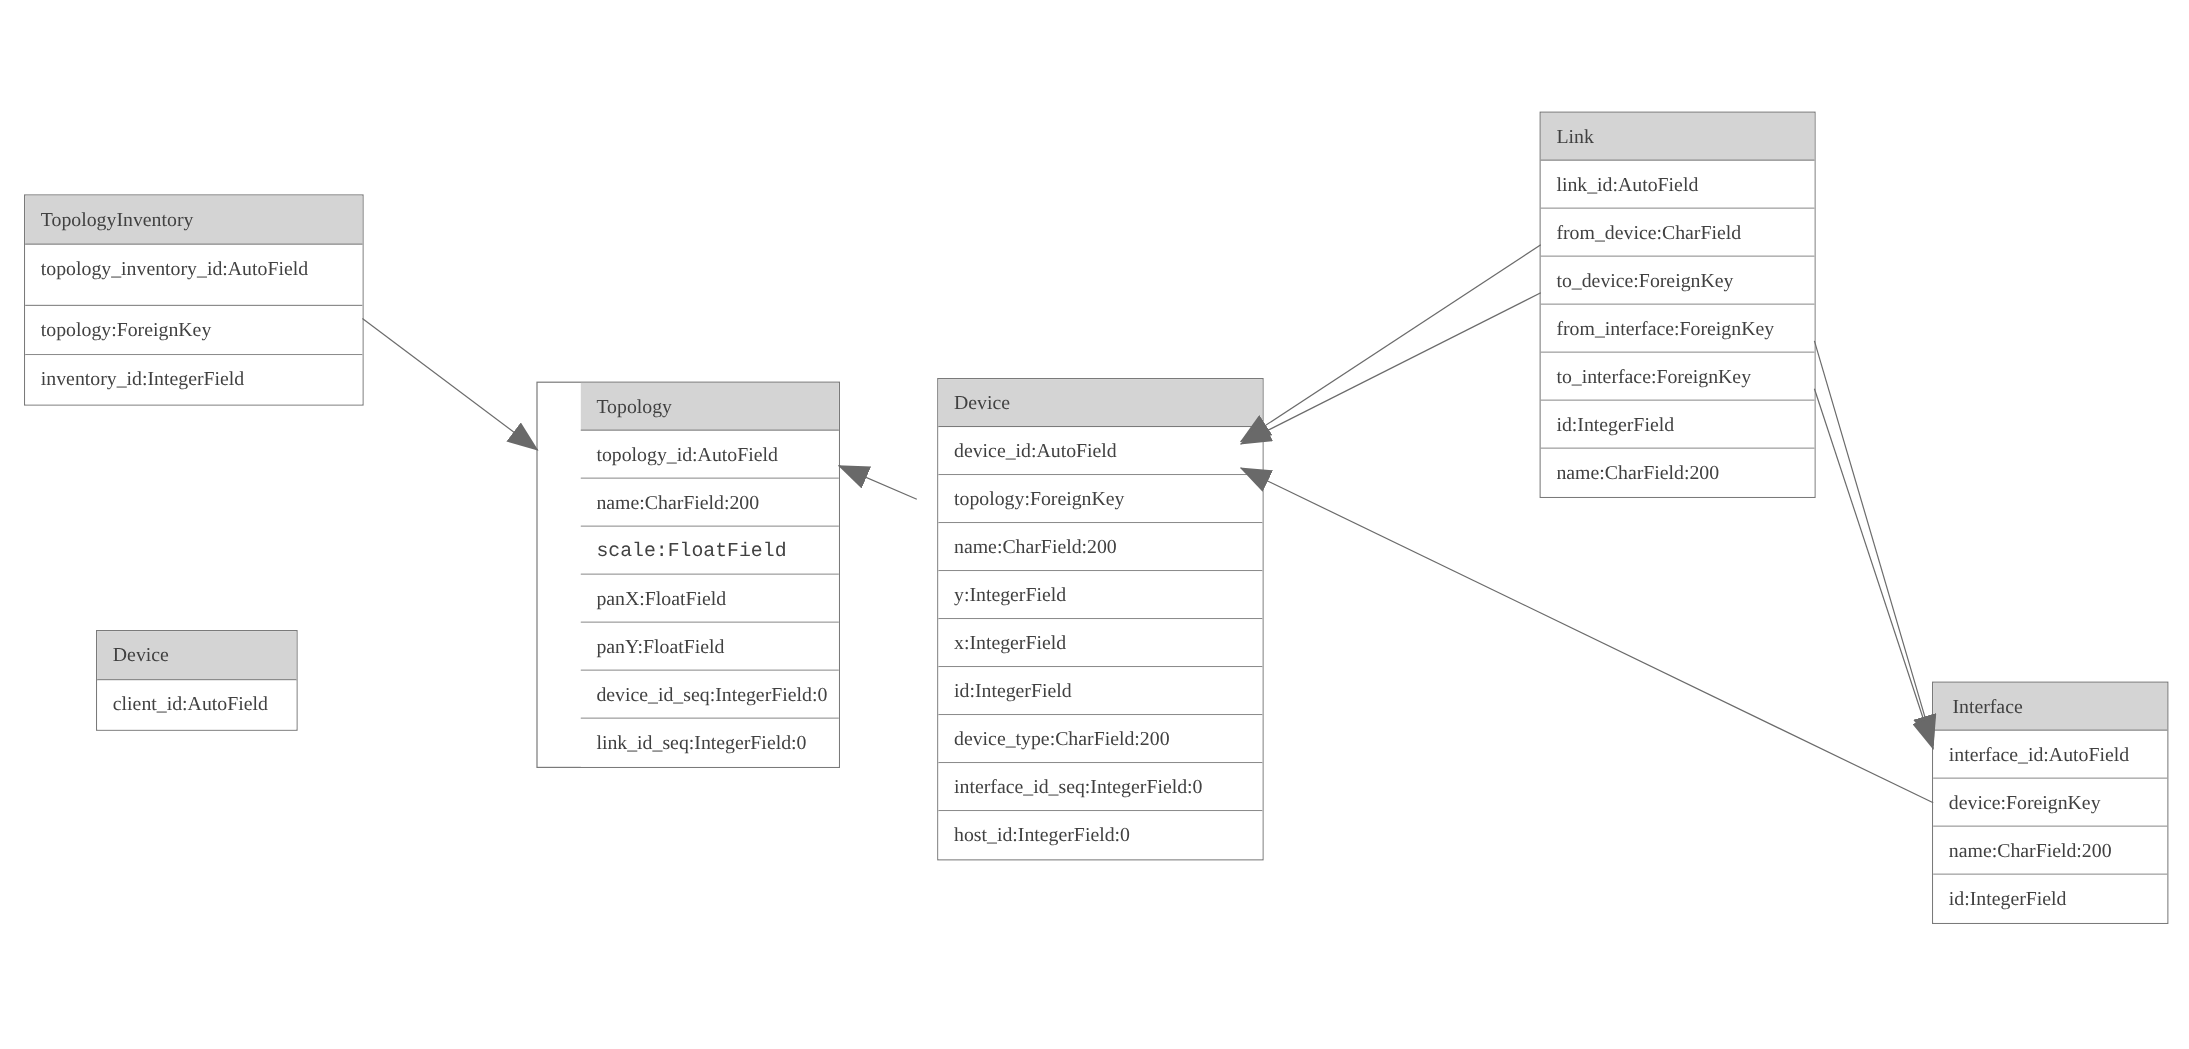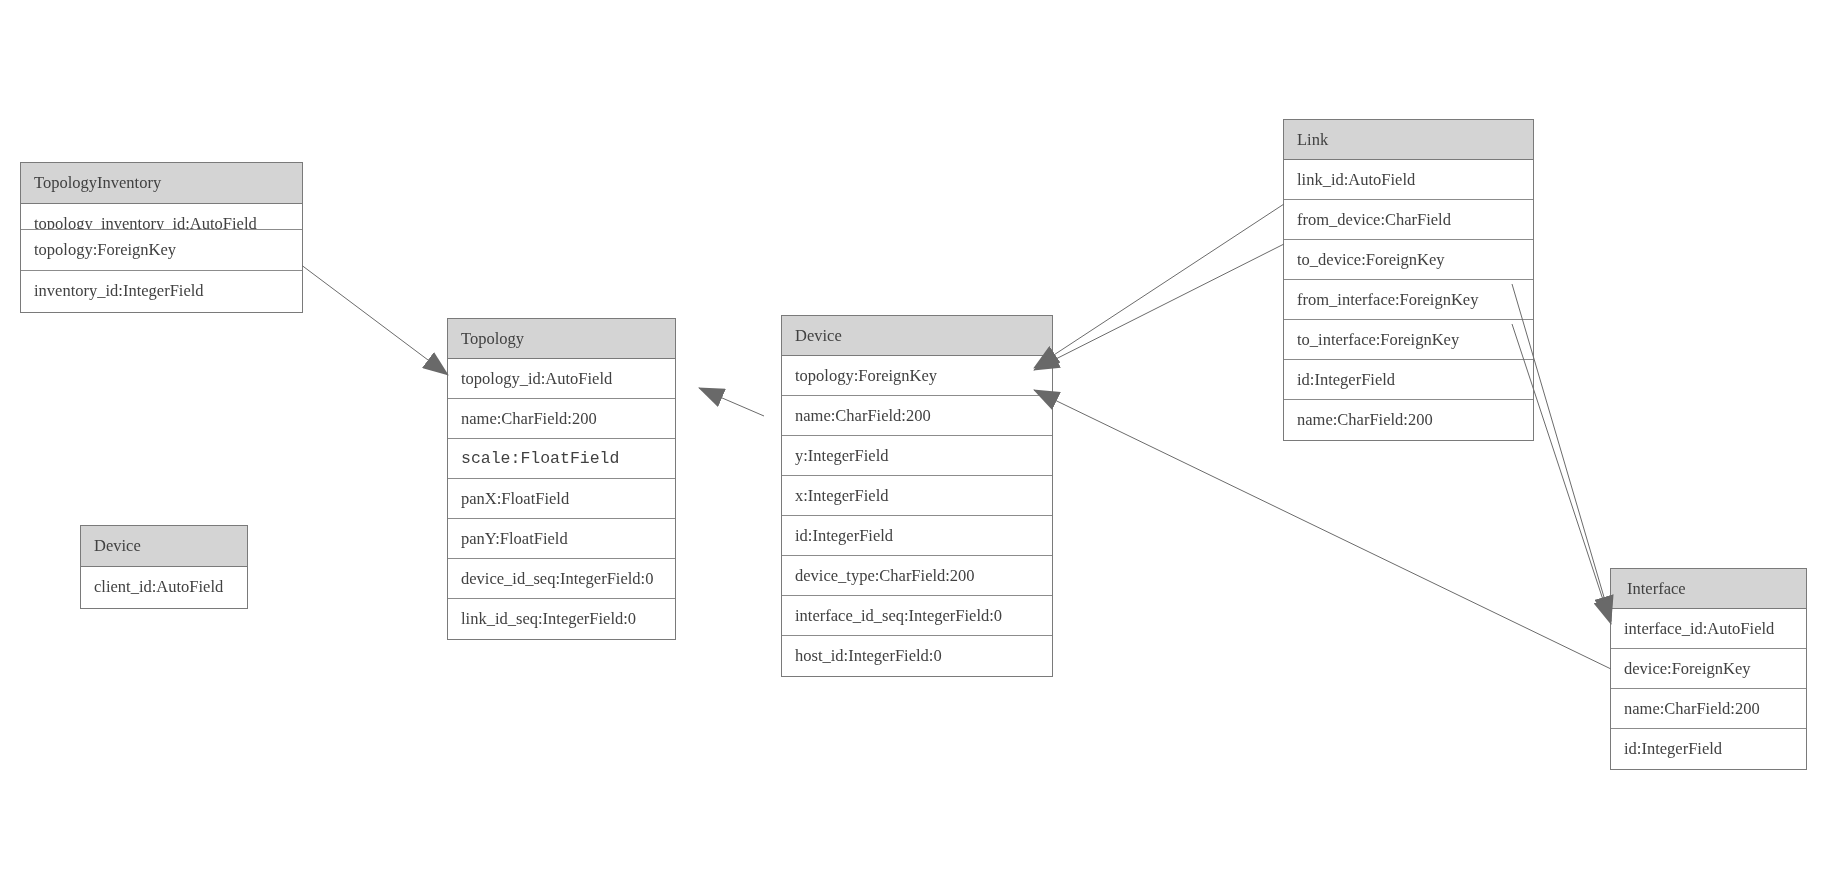--- a/index.html
+++ b/index.html
@@ -76,50 +76,51 @@
   <line x1="302" y1="265.5" x2="448" y2="375" stroke="#6b6b6b" stroke-width="1" marker-end="url(#arrow)"></line>
       <line x1="764" y1="416" x2="699" y2="388" stroke="#6b6b6b" stroke-width="1" marker-end="url(#arrow)"></line>
       <line x1="1284" y1="204" x2="1034" y2="368" stroke="#6b6b6b" stroke-width="1" marker-end="url(#arrow)"></line>
       <line x1="1284" y1="244" x2="1034" y2="370" stroke="#6b6b6b" stroke-width="1" marker-end="url(#arrow)"></line>
       <line x1="1512" y1="284" x2="1611" y2="621" stroke="#6b6b6b" stroke-width="1" marker-end="url(#arrow)"></line>
       <line x1="1512" y1="324" x2="1611" y2="624" stroke="#6b6b6b" stroke-width="1" marker-end="url(#arrow)"></line>
       <line x1="1611" y1="669" x2="1034" y2="390" stroke="#6b6b6b" stroke-width="1" marker-end="url(#arrow)"></line>
     </svg>
 <div class="entity" style="left: 20px; top: 162px; width: 283px;">
       <div class="entity-header" style="height: 41px; line-height: 40px;">TopologyInventory</div>
-      <div class="entity-row" style="height: 26px; line-height: 40px;">topology_inventory_id:AutoField</div>
+      <div class="entity-row" style="height: 51px; line-height: 40px;">topology_inventory_id:AutoField</div>
       <div class="entity-row" style="height: 41px; line-height: 40px;">topology:ForeignKey</div>
       <div class="entity-row" style="height: 41px; line-height: 40px;">inventory_id:IntegerField</div>
     </div>
-    <div class="entity" style="left: 447px; top: 318px; width: 229px;">
+    <div class="entity" style="left: 447px; top: 318px; width: 253px; padding-left: 36px;">
       <div class="entity-header" style="height: 40px; line-height: 39px;">Topology</div>
       <div class="entity-row" style="height: 40px; line-height: 39px;">topology_id:AutoField</div>
       <div class="entity-row" style="height: 40px; line-height: 39px;">name:CharField:200</div>
       <div class="entity-row" style="height: 40px; line-height: 39px; font-family: Liberation Mono, monospace;">scale:FloatField</div>
       <div class="entity-row" style="height: 40px; line-height: 39px;">panX:FloatField</div>
       <div class="entity-row" style="height: 40px; line-height: 39px;">panY:FloatField</div>
       <div class="entity-row" style="height: 40px; line-height: 39px;">device_id_seq:IntegerField:0</div>
       <div class="entity-row" style="height: 40px; line-height: 39px;">link_id_seq:IntegerField:0</div>
     </div>
     <div class="entity" style="left: 80px; top: 525px; width: 168px;">
       <div class="entity-header" style="height: 41px; line-height: 40px;">Device</div>
       <div class="entity-row" style="height: 41px; line-height: 40px;">client_id:AutoField</div>
     </div>
     <div class="entity" style="left: 781px; top: 315px; width: 272px;">
       <div class="entity-header" style="height: 40px; line-height: 39px;">Device</div>
+      <div class="entity-row" style="height: 40px; line-height: 39px;">device_id:AutoField</div>
       <div class="entity-row" style="height: 40px; line-height: 39px;">topology:ForeignKey</div>
       <div class="entity-row" style="height: 40px; line-height: 39px;">name:CharField:200</div>
       <div class="entity-row" style="height: 40px; line-height: 39px;">y:IntegerField</div>
       <div class="entity-row" style="height: 40px; line-height: 39px;">x:IntegerField</div>
       <div class="entity-row" style="height: 40px; line-height: 39px;">id:IntegerField</div>
       <div class="entity-row" style="height: 40px; line-height: 39px;">device_type:CharField:200</div>
       <div class="entity-row" style="height: 40px; line-height: 39px;">interface_id_seq:IntegerField:0</div>
       <div class="entity-row" style="height: 40px; line-height: 39px;">host_id:IntegerField:0</div>
     </div>
-    <div class="entity" style="left: 1283px; top: 119px; width: 251px;">
+    <div class="entity" style="left: 1283px; top: 93px; width: 230px;">
       <div class="entity-header" style="height: 40px; line-height: 39px;">Link</div>
       <div class="entity-row" style="height: 40px; line-height: 39px;">link_id:AutoField</div>
       <div class="entity-row" style="height: 40px; line-height: 39px;">from_device:CharField</div>
       <div class="entity-row" style="height: 40px; line-height: 39px;">to_device:ForeignKey</div>
       <div class="entity-row" style="height: 40px; line-height: 39px;">from_interface:ForeignKey</div>
       <div class="entity-row" style="height: 40px; line-height: 39px;">to_interface:ForeignKey</div>
       <div class="entity-row" style="height: 40px; line-height: 39px;">id:IntegerField</div>
       <div class="entity-row" style="height: 40px; line-height: 39px;">name:CharField:200</div>
     </div>
     <div class="entity" style="left: 1610px; top: 568px; width: 197px;">

